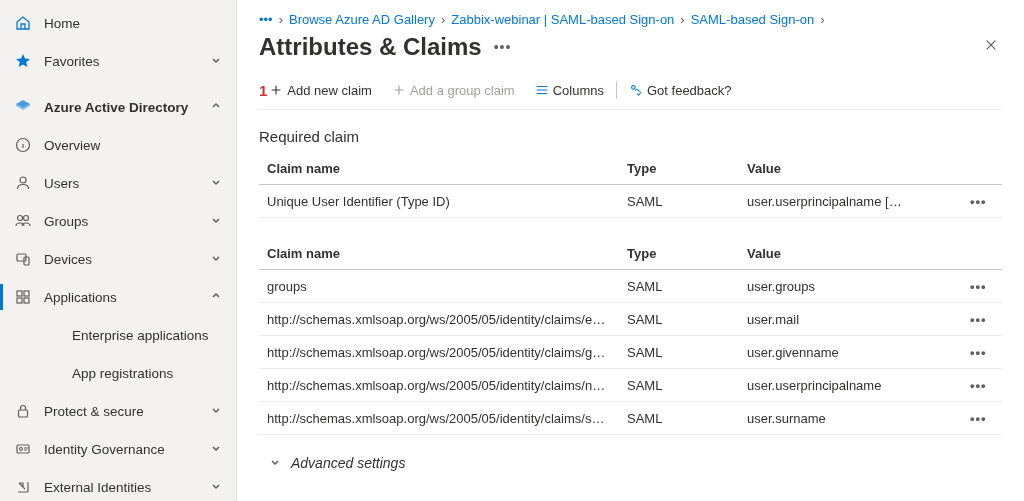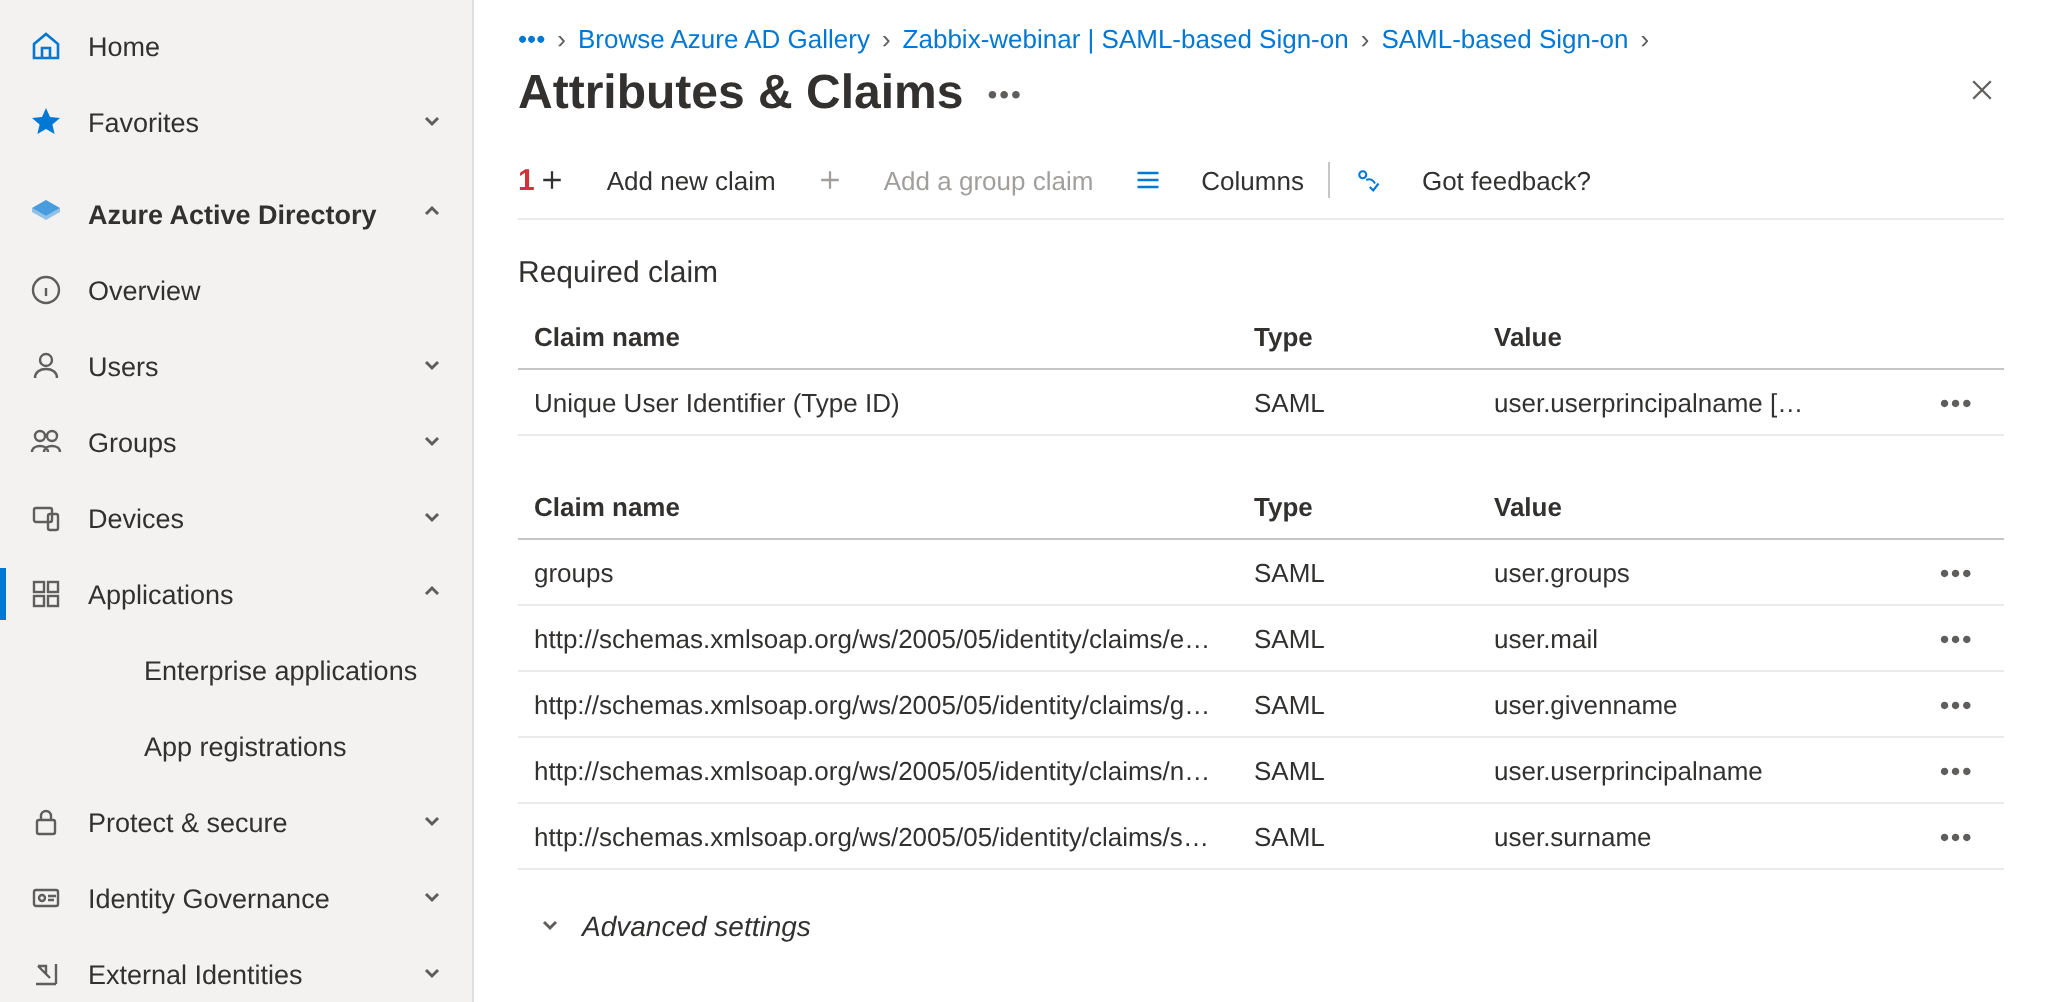--- a/index.html
+++ b/index.html
@@ -25,21 +25,21 @@
 .breadcrumb .bc-sep { color: #605e5c; }
 .breadcrumb .bc-link { cursor: pointer; }
 .breadcrumb .bc-dots { color: #0078d4; cursor: pointer; }
 
 .page-title-row { display: flex; align-items: center; margin-bottom: 20px; }
 .page-title { font-size: 24px; font-weight: 700; color: #323130; }
 .title-dots { margin-left: 12px; color: #605e5c; cursor: pointer; font-size: 14px; letter-spacing: 1px; }
 .close-btn { margin-left: auto; color: #605e5c; font-size: 16px; cursor: pointer; padding: 4px; }
 
 .toolbar { display: flex; align-items: center; gap: 0; border-bottom: 1px solid #edebe9; padding-bottom: 10px; margin-bottom: 18px; }
-.tb-item { display: inline-flex; align-items: center; gap: 20px; font-size: 13px; cursor: pointer; padding: 0 10px; }
+.tb-item { display: inline-flex; align-items: center; gap: 4px; font-size: 13px; cursor: pointer; padding: 0 10px; }
 .tb-item.first { padding-left: 0; }
 .tb-item.disabled { color: #a19f9d; cursor: default; }
 .tb-item svg { width: 14px; height: 14px; }
 .tb-sep { width: 1px; height: 18px; background: #c8c6c4; margin: 0 2px; }
 .step-marker { color: #d13438; font-weight: 700; font-size: 15px; margin-right: 2px; }
 
 .section-title { font-size: 15px; color: #323130; margin-bottom: 8px; margin-top: 4px; }
 .table { width: 100%; border-collapse: collapse; margin-bottom: 20px; }
 .table th, .table td { text-align: left; padding: 8px 8px; font-size: 13px; }
 .table th { font-weight: 600; border-bottom: 1px solid #c8c6c4; }

